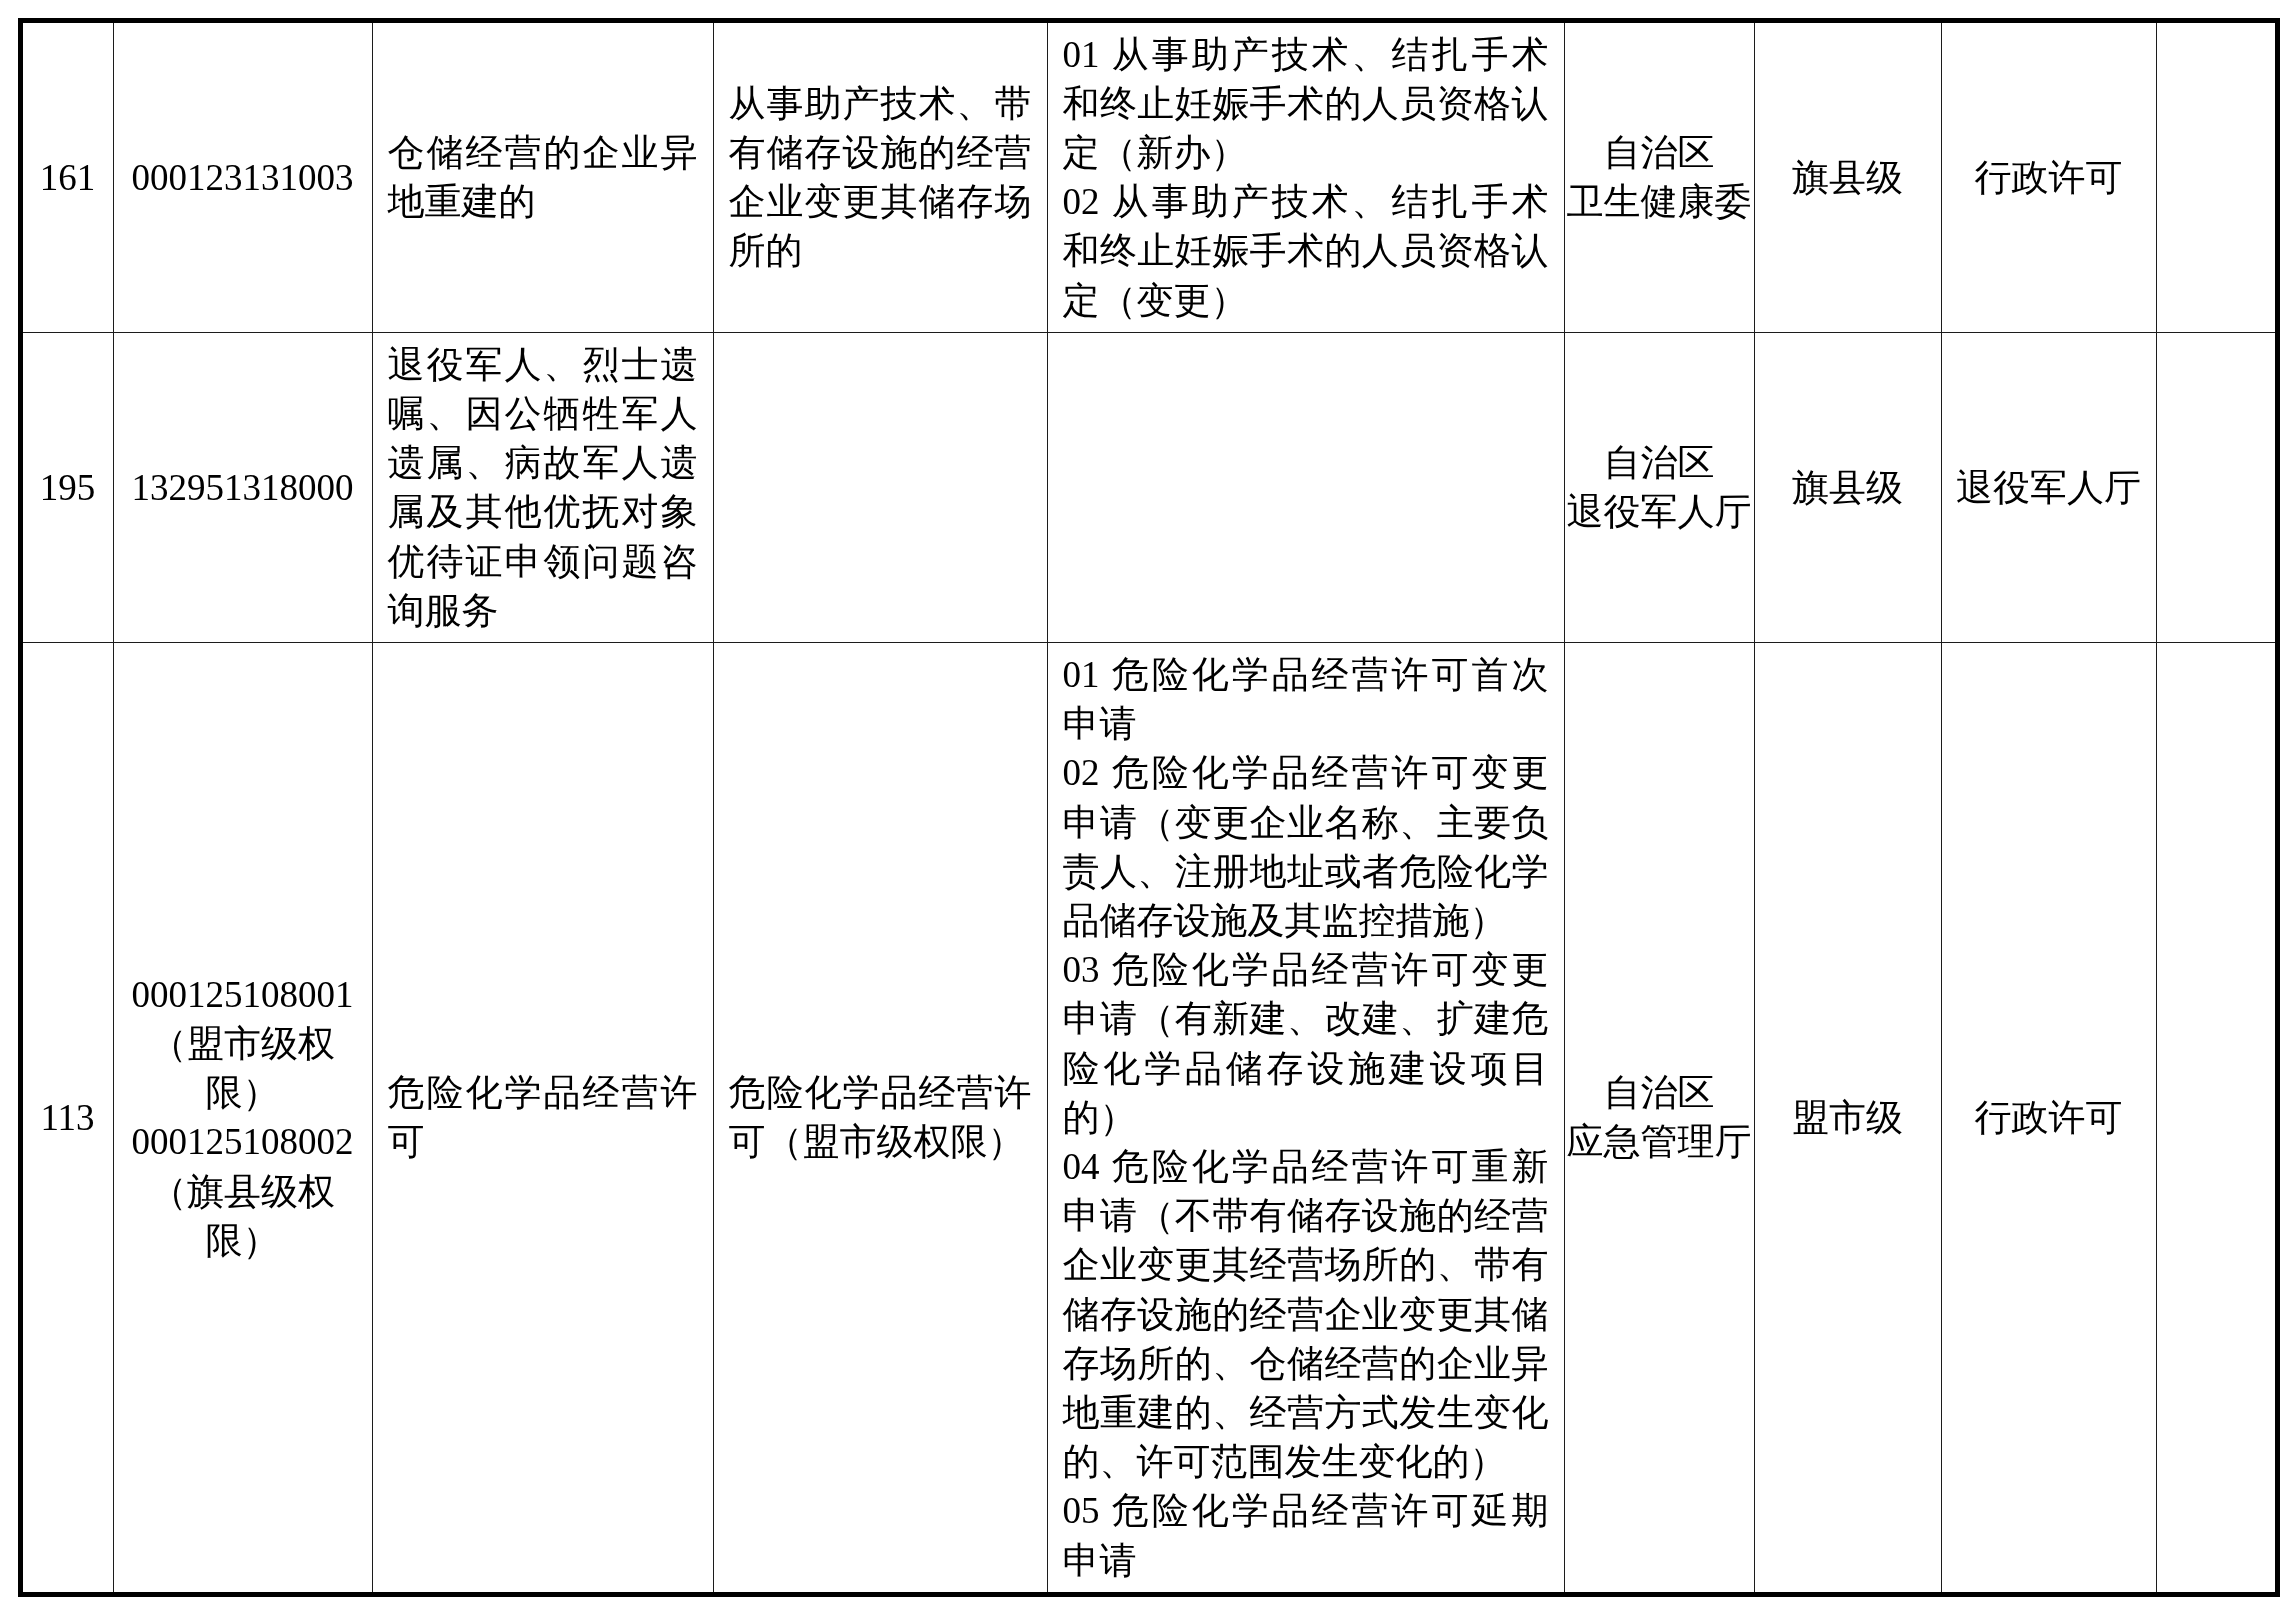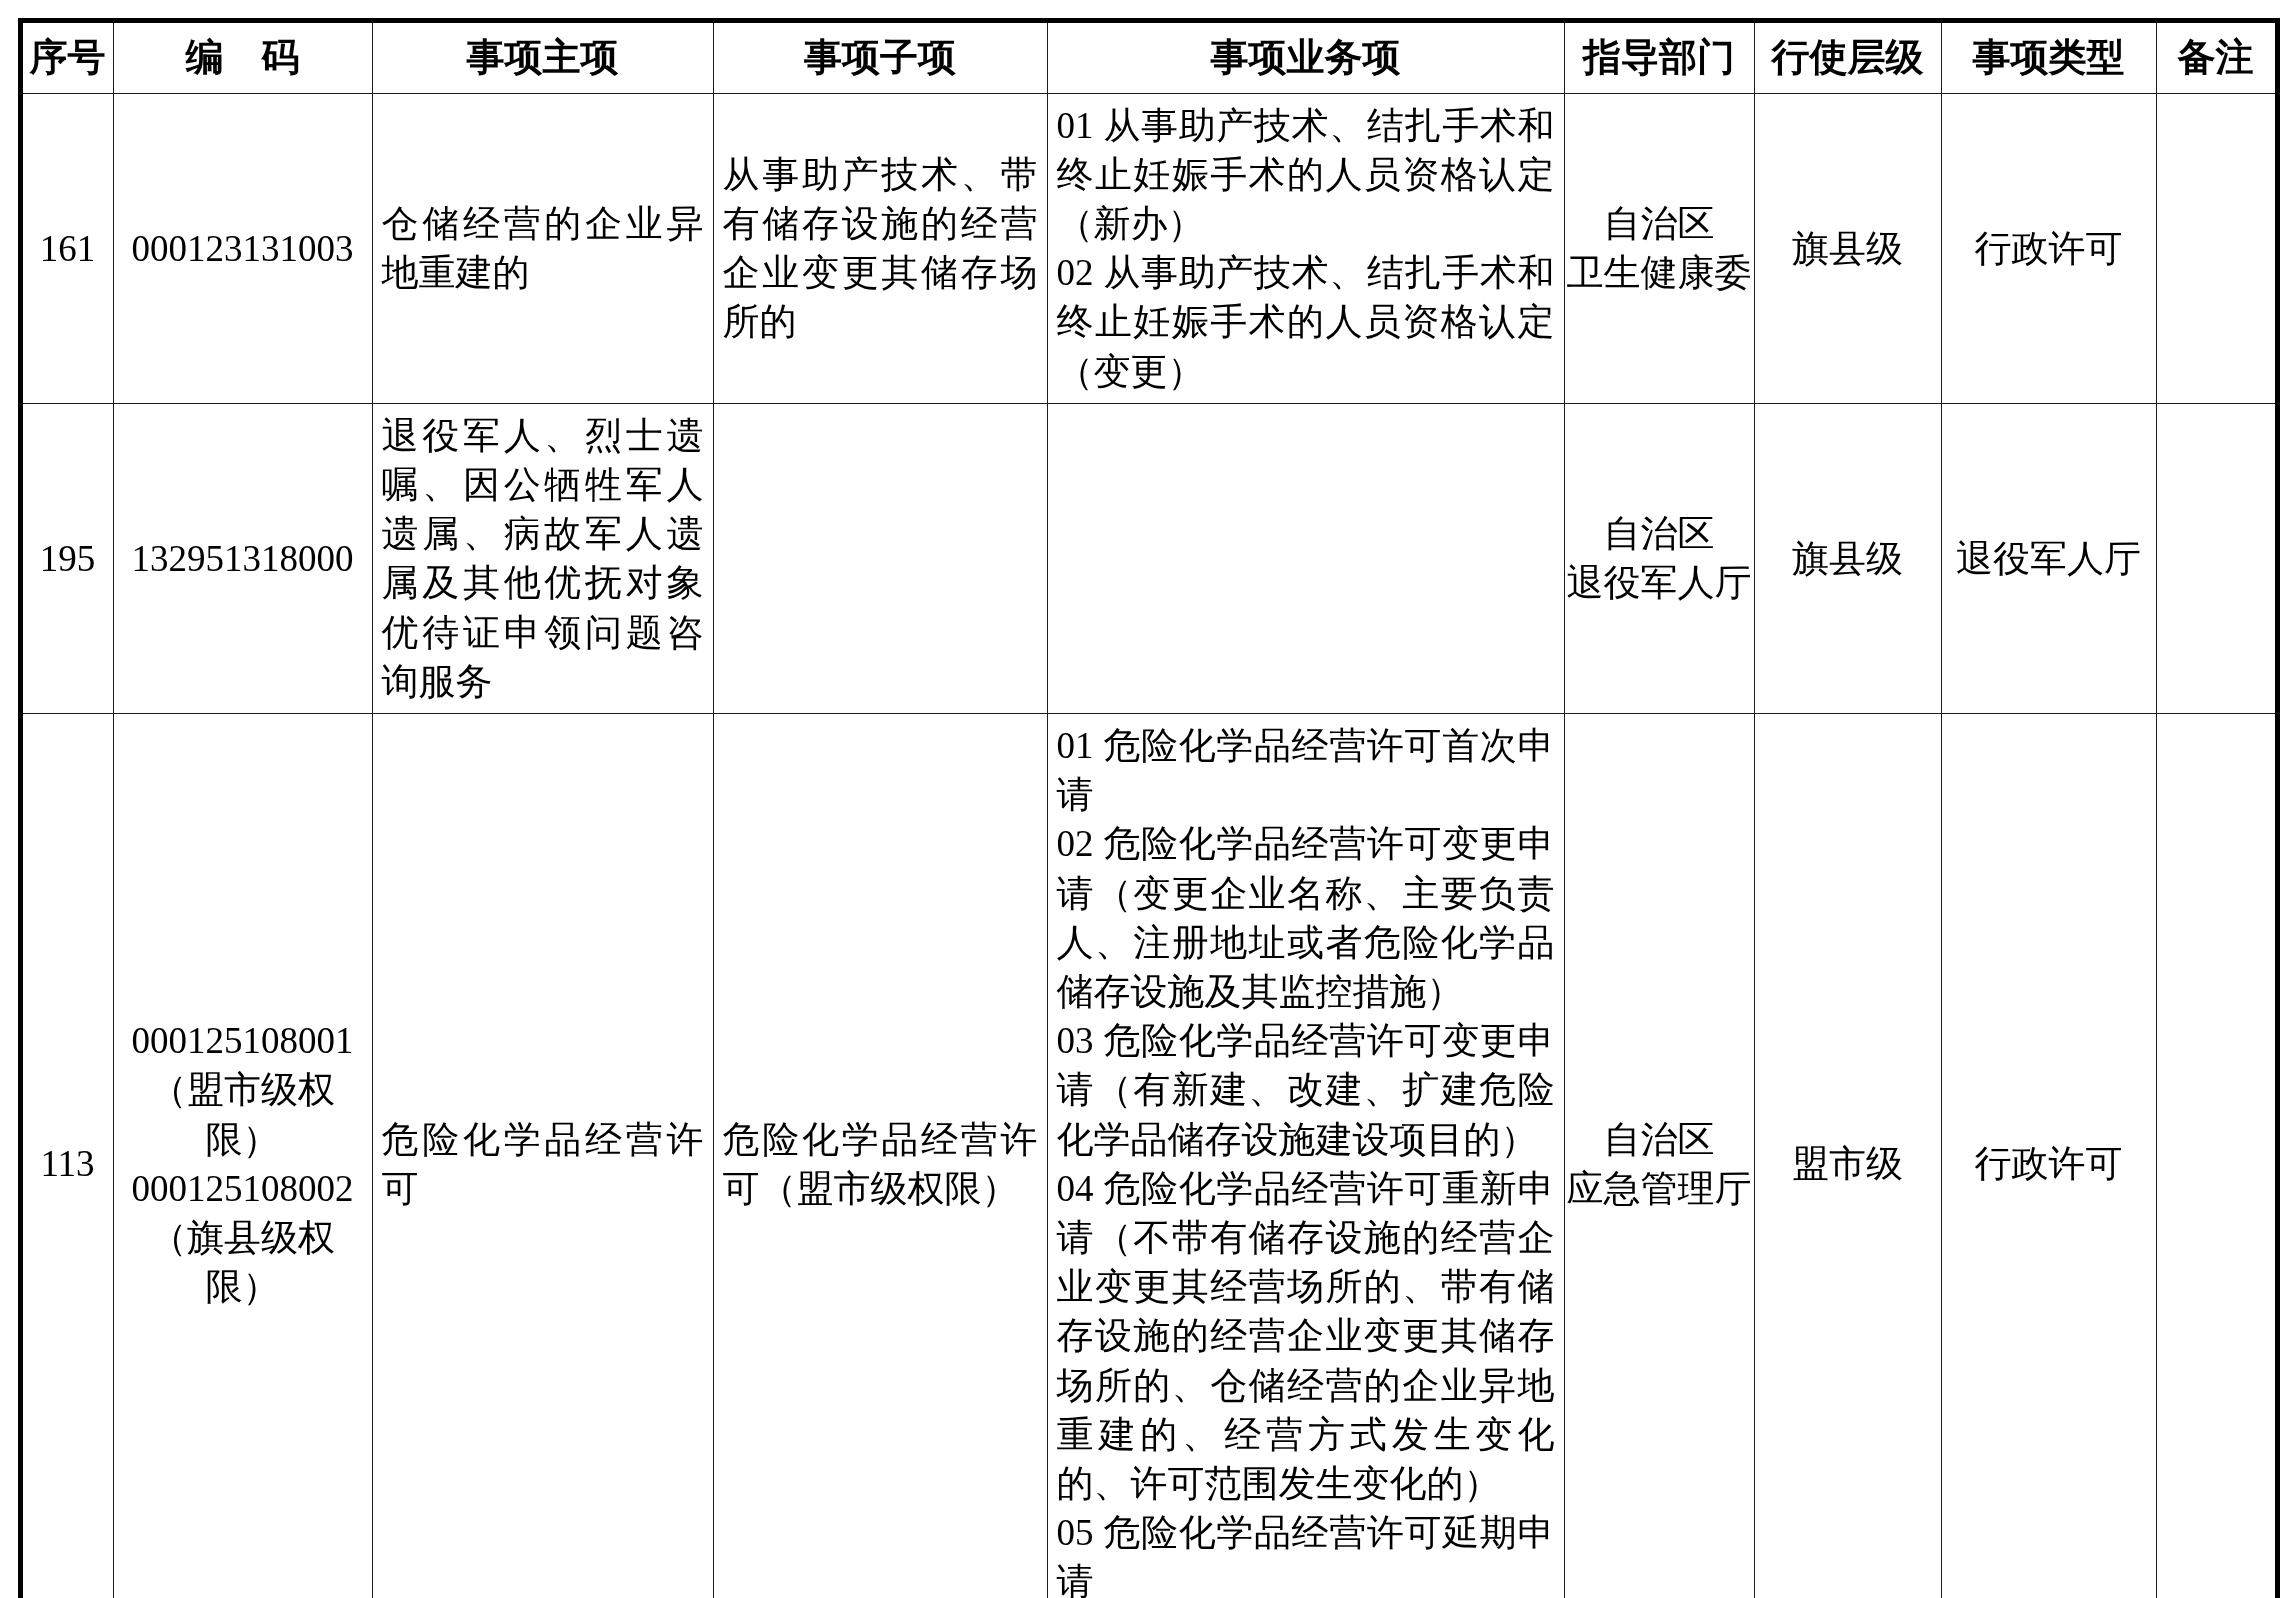--- a/index.html
+++ b/index.html
@@ -44,21 +44,21 @@
   }
   td.c-center {
     text-align: center;
     white-space: pre-line;
     padding: 3.5px 1.7px;
   }
   td.c-just {
     text-align: justify;
     text-justify: inter-ideograph;
     white-space: pre-line;
-    padding: 7px 9px;
+    padding: 7px 15px;
     margin-left: 16px;
   }
   tr.r-header { height: 73px; }
   tr.r-111 { height: 296px; }
   tr.r-112 { height: 299px; }
   tr.r-113 { height: 897px; }
 </style>
 </head>
 <body>
 
@@ -68,31 +68,20 @@
     <col style="width:259px">
     <col style="width:341px">
     <col style="width:334px">
     <col style="width:517px">
     <col style="width:190px">
     <col style="width:187px">
     <col style="width:215px">
     <col style="width:121px">
   </colgroup>
   <tbody>
-    <tr class="r-header">
-      <th>序号</th>
-      <th>编　码</th>
-      <th>事项主项</th>
-      <th>事项子项</th>
-      <th>事项业务项</th>
-      <th>指导部门</th>
-      <th>行使层级</th>
-      <th>事项类型</th>
-      <th>备注</th>
-    </tr>
 
     <tr class="r-111">
       <td class="c-center">161</td>
       <td class="c-center">000123131003</td>
       <td class="c-just">仓储经营的企业异地重建的</td>
       <td class="c-just">从事助产技术、带有储存设施的经营企业变更其储存场所的</td>
       <td class="c-just">01 从事助产技术、结扎手术和终止妊娠手术的人员资格认定（新办）
 02 从事助产技术、结扎手术和终止妊娠手术的人员资格认定（变更）</td>
       <td class="c-center">自治区
 卫生健康委</td>

